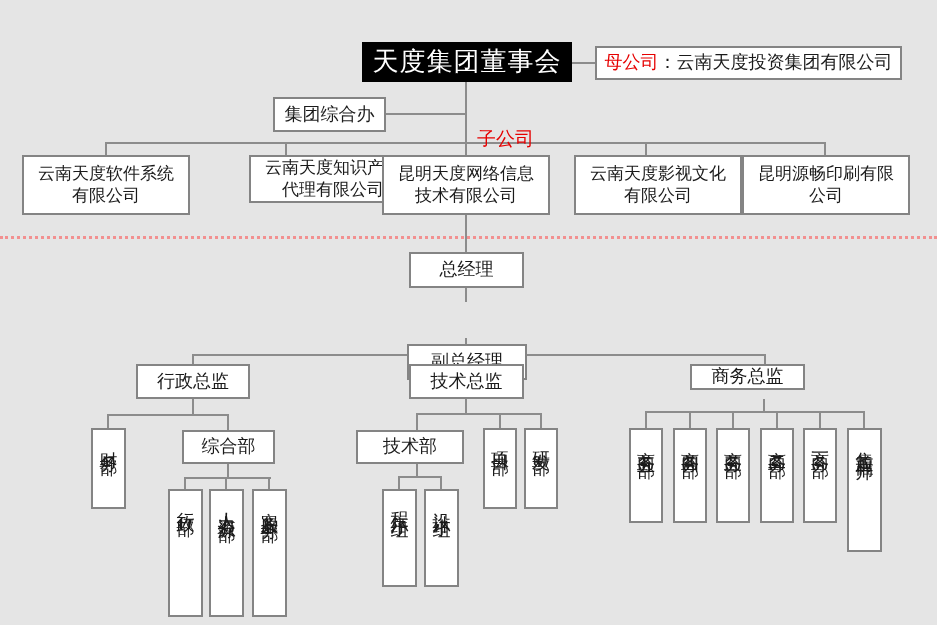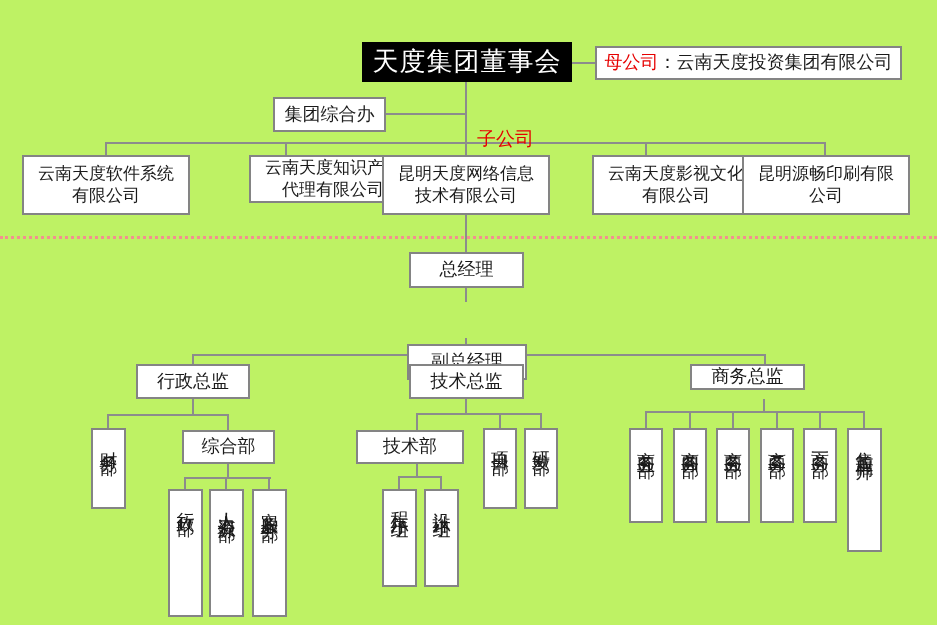--- a/index.html
+++ b/index.html
@@ -1,17 +1,17 @@
 <!DOCTYPE html>
 <html style="--accent: #e60000; --divider: #f29090; --line: #8c8c8c; --border: #848484;"><head>
 <meta charset="utf-8">
 <style>
   html,body{margin:0;padding:0;background:#ffffff;}
   #stage{
-    position:relative;width:937px;height:625px;background:#bef264;overflow:hidden;
+    position:relative;width:937px;height:625px;background:#e5e5e5;overflow:hidden;
     font-family:"Liberation Sans","DejaVu Sans",sans-serif;color:#1a1a1a;
   }
   .box{
     position:absolute;box-sizing:border-box;background:#ffffff;
     border:2px solid var(--border,#848484);
     display:flex;align-items:center;justify-content:center;
     text-align:center;font-size:18px;line-height:1.3;white-space:pre-line;
   }
   .black{background:#000000;border-color:#000000;color:#ffffff;font-size:26px;letter-spacing:1px;}
   .company{font-size:17px;}
@@ -100,21 +100,21 @@
 有限公司</span>
   </div>
   <div class="box company" style="left:202px;top:155px;width:168px;height:48px;margin-left:47px;">
     <span>云南天度知识产权
 代理有限公司</span>
   </div>
   <div class="box company" style="left:382px;top:155px;width:168px;height:60px;">
     <span>昆明天度网络信息
 技术有限公司</span>
   </div>
-  <div class="box company" style="left:592px;top:155px;width:168px;height:60px;">
+  <div class="box company" style="left:574px;top:155px;width:168px;height:60px;">
     <span>云南天度影视文化
 有限公司</span>
   </div>
   <div class="box company" style="left:742px;top:155px;width:168px;height:60px;justify-content:center;">
     <span>昆明源畅印刷有限
 公司</span>
   </div>
 
   <div class="box" style="left:409px;top:252px;width:115px;height:36px;">
     <span>总经理</span>

